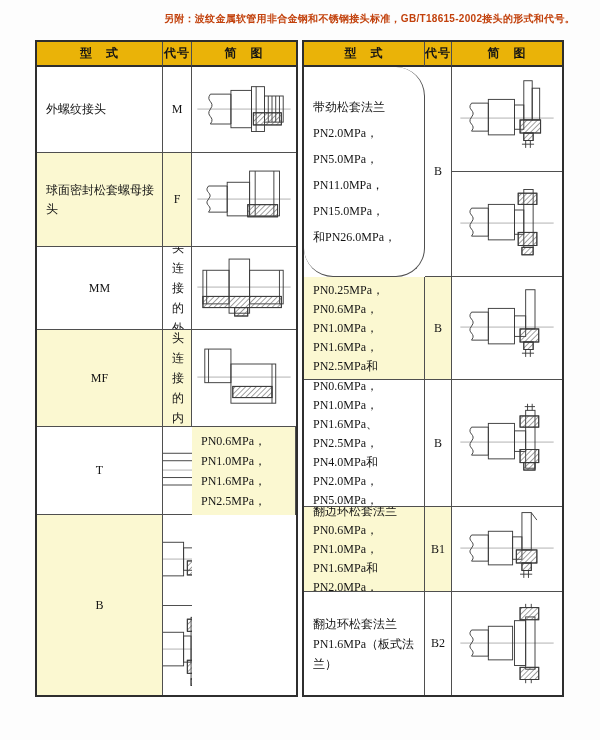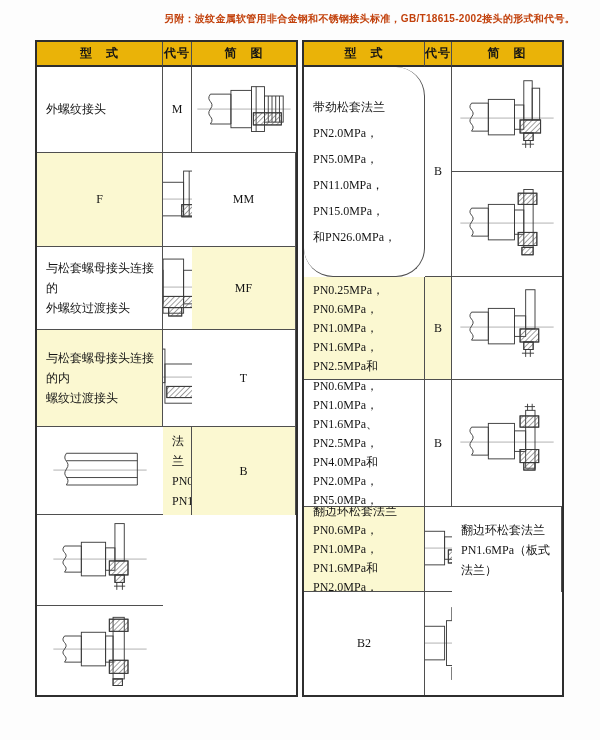--- a/index.html
+++ b/index.html
@@ -76,20 +76,21 @@
               <line x1="82" y1="30" x2="82" y2="58"></line>
               <line x1="86" y1="30" x2="86" y2="58"></line>
               <line x1="90" y1="30" x2="90" y2="58"></line>
               <rect x="62" y="48" width="30" height="13" fill="url(#hp1)"></rect>
               <rect x="62" y="48" width="30" height="13"></rect>
             </g>
           </svg>
         </span>
       </div>
 
+    <div class="c t y">球面密封松套螺母接头</div>
     <div class="c k y">F</div>
     <div class="c d lc">
         <span>
           <svg width="98" height="84" viewBox="0 0 104 90">
             <defs>
               <pattern id="hp2" width="4" height="4" patternUnits="userSpaceOnUse" patternTransform="rotate(45)">
                 <line x1="0" y1="0" x2="0" y2="4" stroke="#555" stroke-width="1.2"></line>
               </pattern>
             </defs>
             <line x1="2" y1="44" x2="102" y2="44" stroke="#8a8a8a" stroke-width="0.7"></line>
@@ -383,20 +384,21 @@
               <rect x="70" y="66" width="12" height="8" fill="url(#hp11)"></rect>
               <rect x="70" y="66" width="12" height="8"></rect>
             </g>
           </svg>
         </span>
       </div>
 
     <div class="c t y">翻边环松套法兰
 PN0.6MPa，PN1.0MPa，
 PN1.6MPa和PN2.0MPa，</div>
+    <div class="c k y">B1</div>
     <div class="c d lc">
         <span>
           <svg width="98" height="84" viewBox="0 0 104 90">
             <defs>
               <pattern id="hp12" width="4" height="4" patternUnits="userSpaceOnUse" patternTransform="rotate(45)">
                 <line x1="0" y1="0" x2="0" y2="4" stroke="#555" stroke-width="1.2"></line>
               </pattern>
             </defs>
             <line x1="2" y1="44" x2="102" y2="44" stroke="#8a8a8a" stroke-width="0.7"></line>
             <g stroke="#3a3a3a" fill="none" stroke-width="1">

